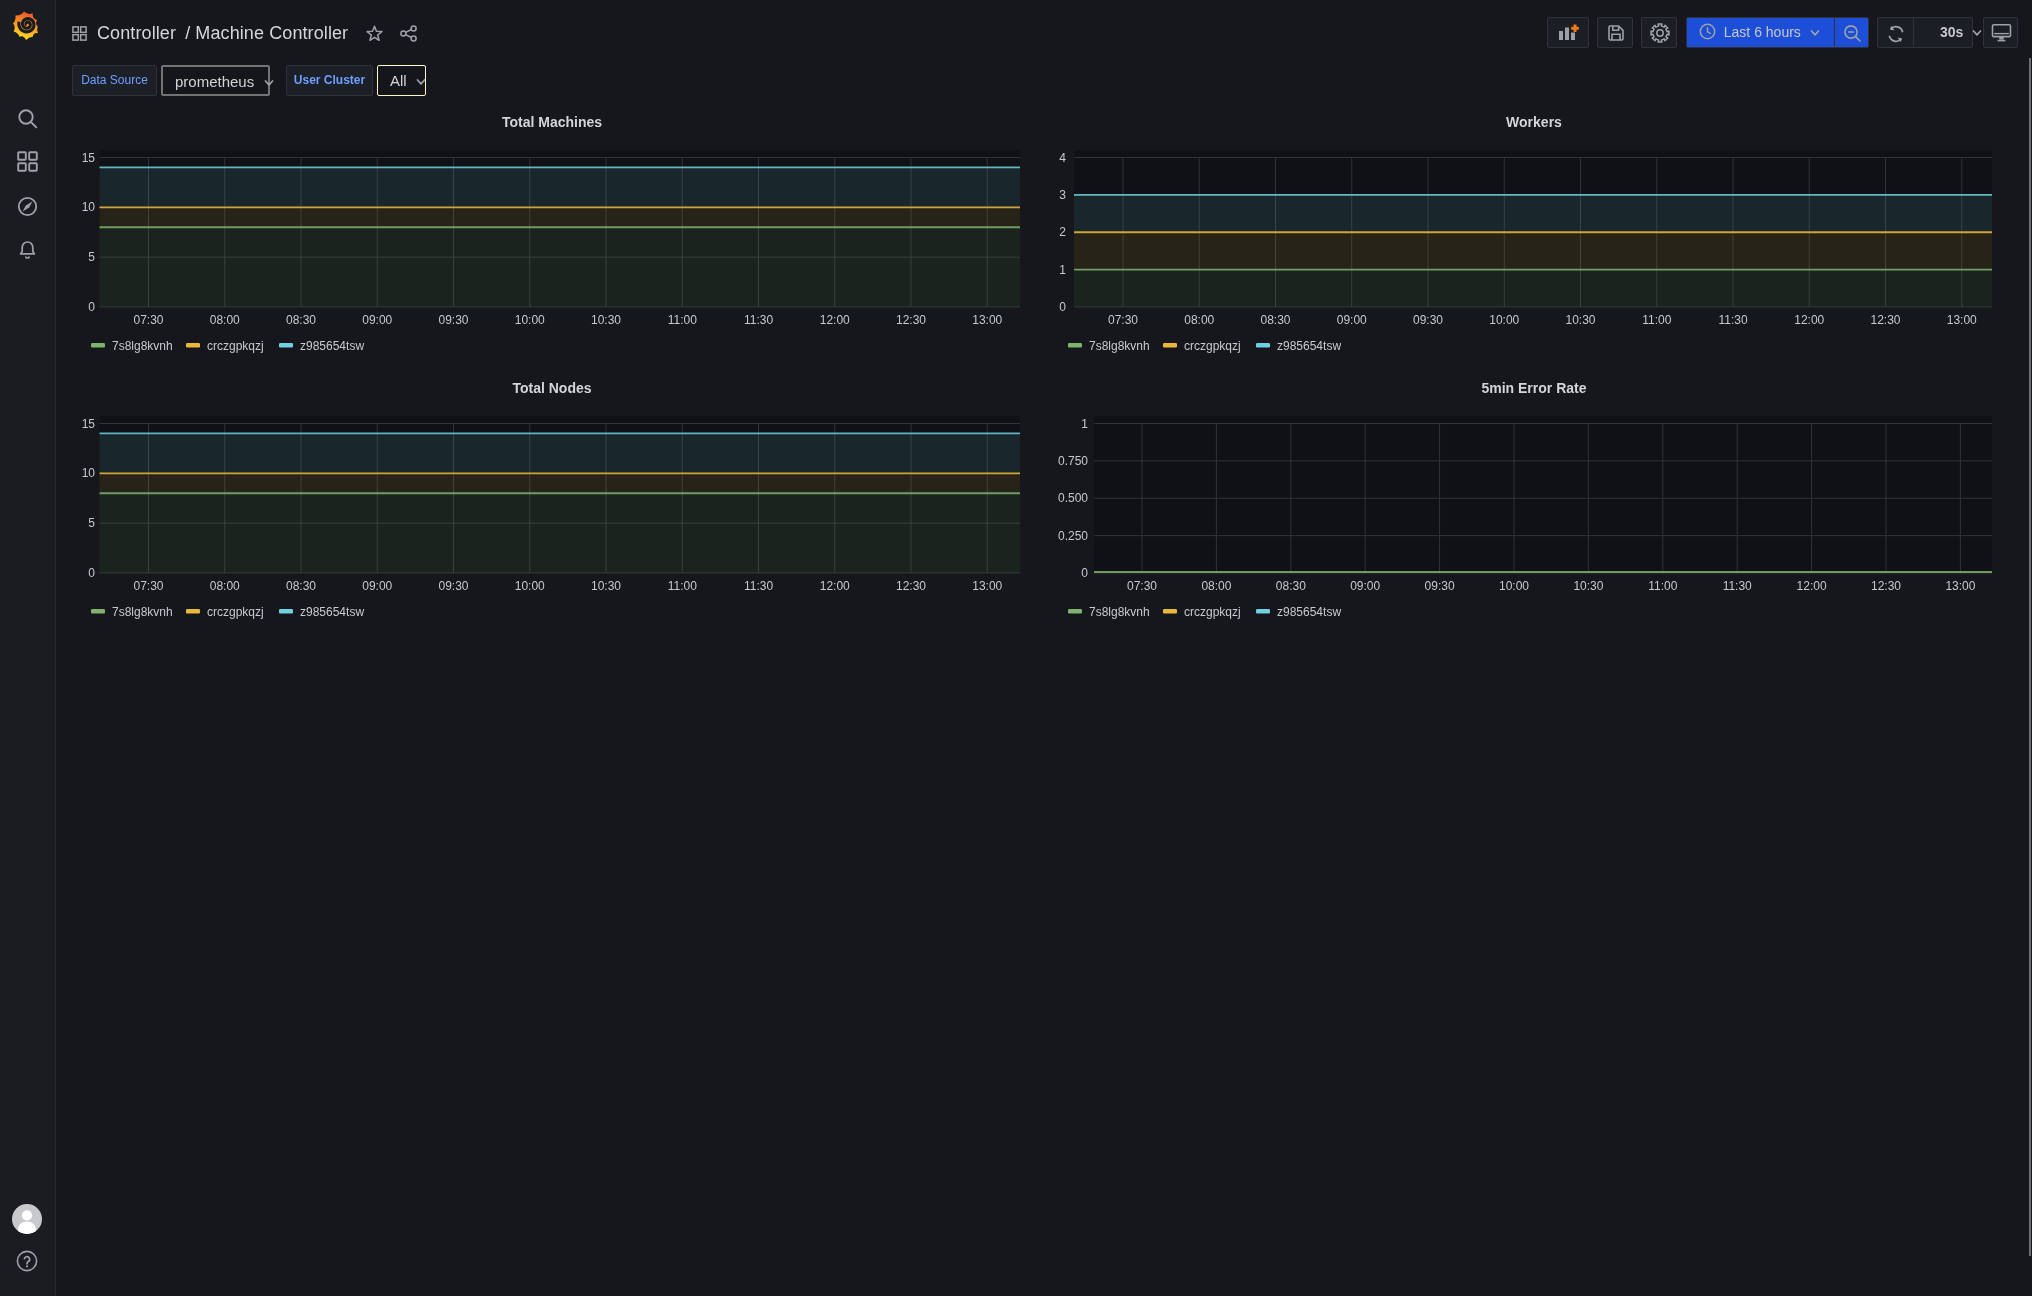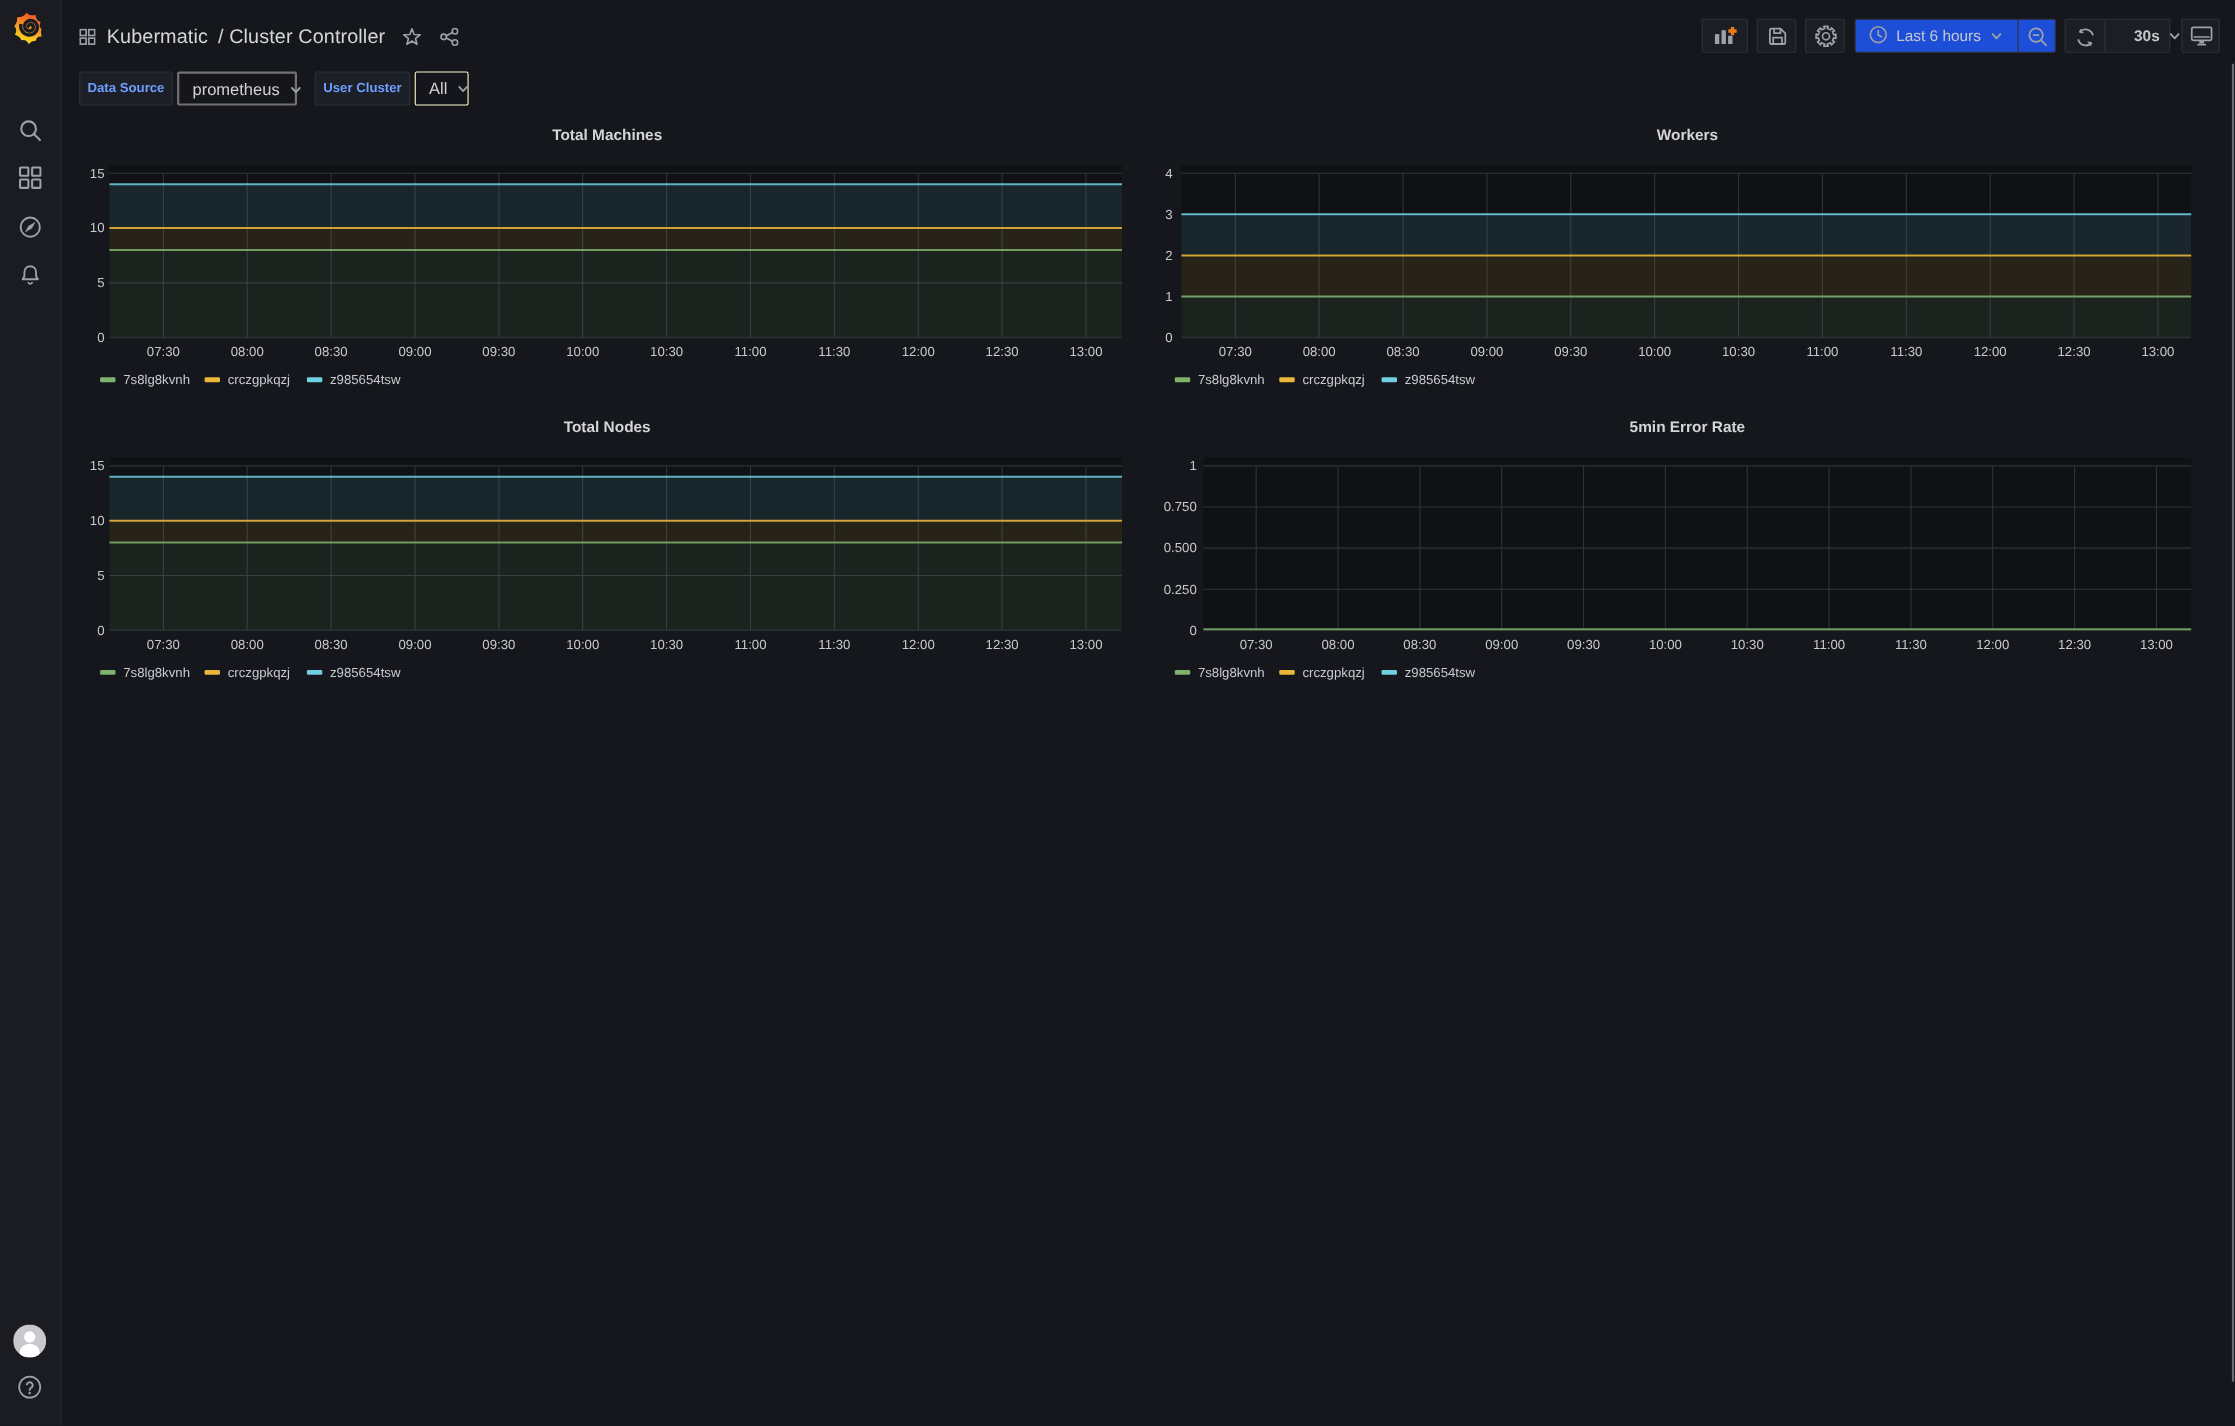--- a/index.html
+++ b/index.html
@@ -182,21 +182,21 @@
 <text x="1811.60" y="590" text-anchor="middle" font-size="12" fill="#c8c9ce">12:00</text>
 <text x="1886.00" y="590" text-anchor="middle" font-size="12" fill="#c8c9ce">12:30</text>
 <text x="1960.40" y="590" text-anchor="middle" font-size="12" fill="#c8c9ce">13:00</text>
 <rect x="1068.0" y="609" width="14" height="4.5" rx="1.2" fill="#7EB26D"></rect>
 <text x="1089.0" y="615.5" font-size="12" fill="#c9cad0">7s8lg8kvnh</text>
 <rect x="1163.0" y="609" width="14" height="4.5" rx="1.2" fill="#EAB839"></rect>
 <text x="1184.0" y="615.5" font-size="12" fill="#c9cad0">crczgpkqzj</text>
 <rect x="1256.0" y="609" width="14" height="4.5" rx="1.2" fill="#6ED0E0"></rect>
 <text x="1277.0" y="615.5" font-size="12" fill="#c9cad0">z985654tsw</text>
   </svg>
-<div style="position:absolute;left:97px;top:23px;font-size:18px;font-weight:500;color:#d5d6da;letter-spacing:0.1px">Kubermatic / Cluster Controller</div>
+<div style="position:absolute;left:97px;top:23px;font-size:18px;font-weight:500;color:#d5d6da;letter-spacing:0.1px">Controller / Machine Controller</div>
 <svg style="position:absolute;left:72px;top:26px" width="15" height="15" viewBox="0 0 15 15" fill="none">
     <g stroke="#9da1a8" stroke-width="1.5" fill="none">
 <rect x="0.9" y="0.9" width="5.4" height="5.4"></rect>
       <rect x="8.7" y="0.9" width="5.4" height="5.4"></rect>
 <rect x="0.9" y="8.7" width="5.4" height="5.4"></rect>
       <rect x="8.7" y="8.7" width="5.4" height="5.4"></rect>
     </g>
   </svg>
 <svg style="position:absolute;left:366px;top:25px" width="17" height="17" viewBox="0 0 17 17" fill="none">
     <path d="M8.50,1.20 L6.56,6.33 L1.08,6.59 L5.36,10.02 L3.92,15.31 L8.50,12.30 L13.08,15.31 L11.64,10.02 L15.92,6.59 L10.44,6.33 Z" stroke="#9da1a8" stroke-width="1.5" stroke-linejoin="round" fill="none"></path>
@@ -262,21 +262,21 @@
       </svg></div>
  </div>
 <div style="position:absolute;left:1983px;top:17px;width:35px;height:31px;background:#1b1e24;border:1px solid #2f3238;border-radius:2px;box-sizing:border-box">
     <svg width="21" height="20" viewBox="0 0 21 20" style="position:absolute;left:7px;top:5px" fill="none">
 <rect x="1.5" y="1.8" width="18" height="11.8" rx="1.4" stroke="#9da1a8" stroke-width="1.6"></rect>
 <line x1="3.2" y1="10.6" x2="17.8" y2="10.6" stroke="#9da1a8" stroke-width="1.4"></line>
 <rect x="8.3" y="13.6" width="4.4" height="3" fill="#9da1a8"></rect>
 <line x1="6.6" y1="17.6" x2="14.4" y2="17.6" stroke="#9da1a8" stroke-width="1.6"></line>
     </svg>
   </div>
-<div style="position:absolute;left:72px;top:65px;width:85px;height:31px;line-height:29px;text-align:center;background:#1c1f26;border:1px solid #2e3138;border-radius:2px;box-sizing:border-box;color:#6e9fff;font-size:12px;font-weight:700">Data Source</div>
+<div style="position:absolute;left:72px;top:65px;width:85px;height:31px;line-height:29px;text-align:center;background:#1c1f26;border:1px solid #2e3138;border-radius:2px;box-sizing:border-box;color:#6e9fff;font-size:12px;font-weight:400">Data Source</div>
 <div style="position:absolute;left:161px;top:65px;width:109px;height:31px;line-height:29px;background:#15161c;border:2px solid #737373;border-radius:2px;box-sizing:border-box;color:#d2d3d7;font-size:15px;padding-left:12px;white-space:nowrap">prometheus&nbsp; <svg width="12" height="12" viewBox="0 0 12 12" fill="none" style="vertical-align:-2px">
 <path d="M2.5 4 L6 7.8 L9.5 4" stroke="#9da1a8" stroke-width="1.7" stroke-linecap="round" stroke-linejoin="round"></path>
     </svg></div>
 <div style="position:absolute;left:286px;top:65px;width:87px;height:31px;line-height:29px;text-align:center;background:#1c1f26;border:1px solid #2e3138;border-radius:2px;box-sizing:border-box;color:#6e9fff;font-size:12px;font-weight:700">User Cluster</div>
 <div style="position:absolute;left:377px;top:65px;width:49px;height:31px;line-height:29px;background:#15161c;border:1px solid #fef9c3;border-radius:2px;box-sizing:border-box;color:#d2d3d7;font-size:15px;padding-left:12px;white-space:nowrap">All&nbsp; <svg width="12" height="12" viewBox="0 0 12 12" fill="none" style="vertical-align:-2px">
 <path d="M2.5 4 L6 7.8 L9.5 4" stroke="#9da1a8" stroke-width="1.7" stroke-linecap="round" stroke-linejoin="round"></path>
     </svg></div>
 <div style="position:absolute;left:0;top:0;width:55px;height:1296px;background:#1a1c22;border-right:1px solid #26282e">
 <svg width="32" height="33" viewBox="0 0 32 33" style="position:absolute;left:11px;top:9px">
 <defs>

